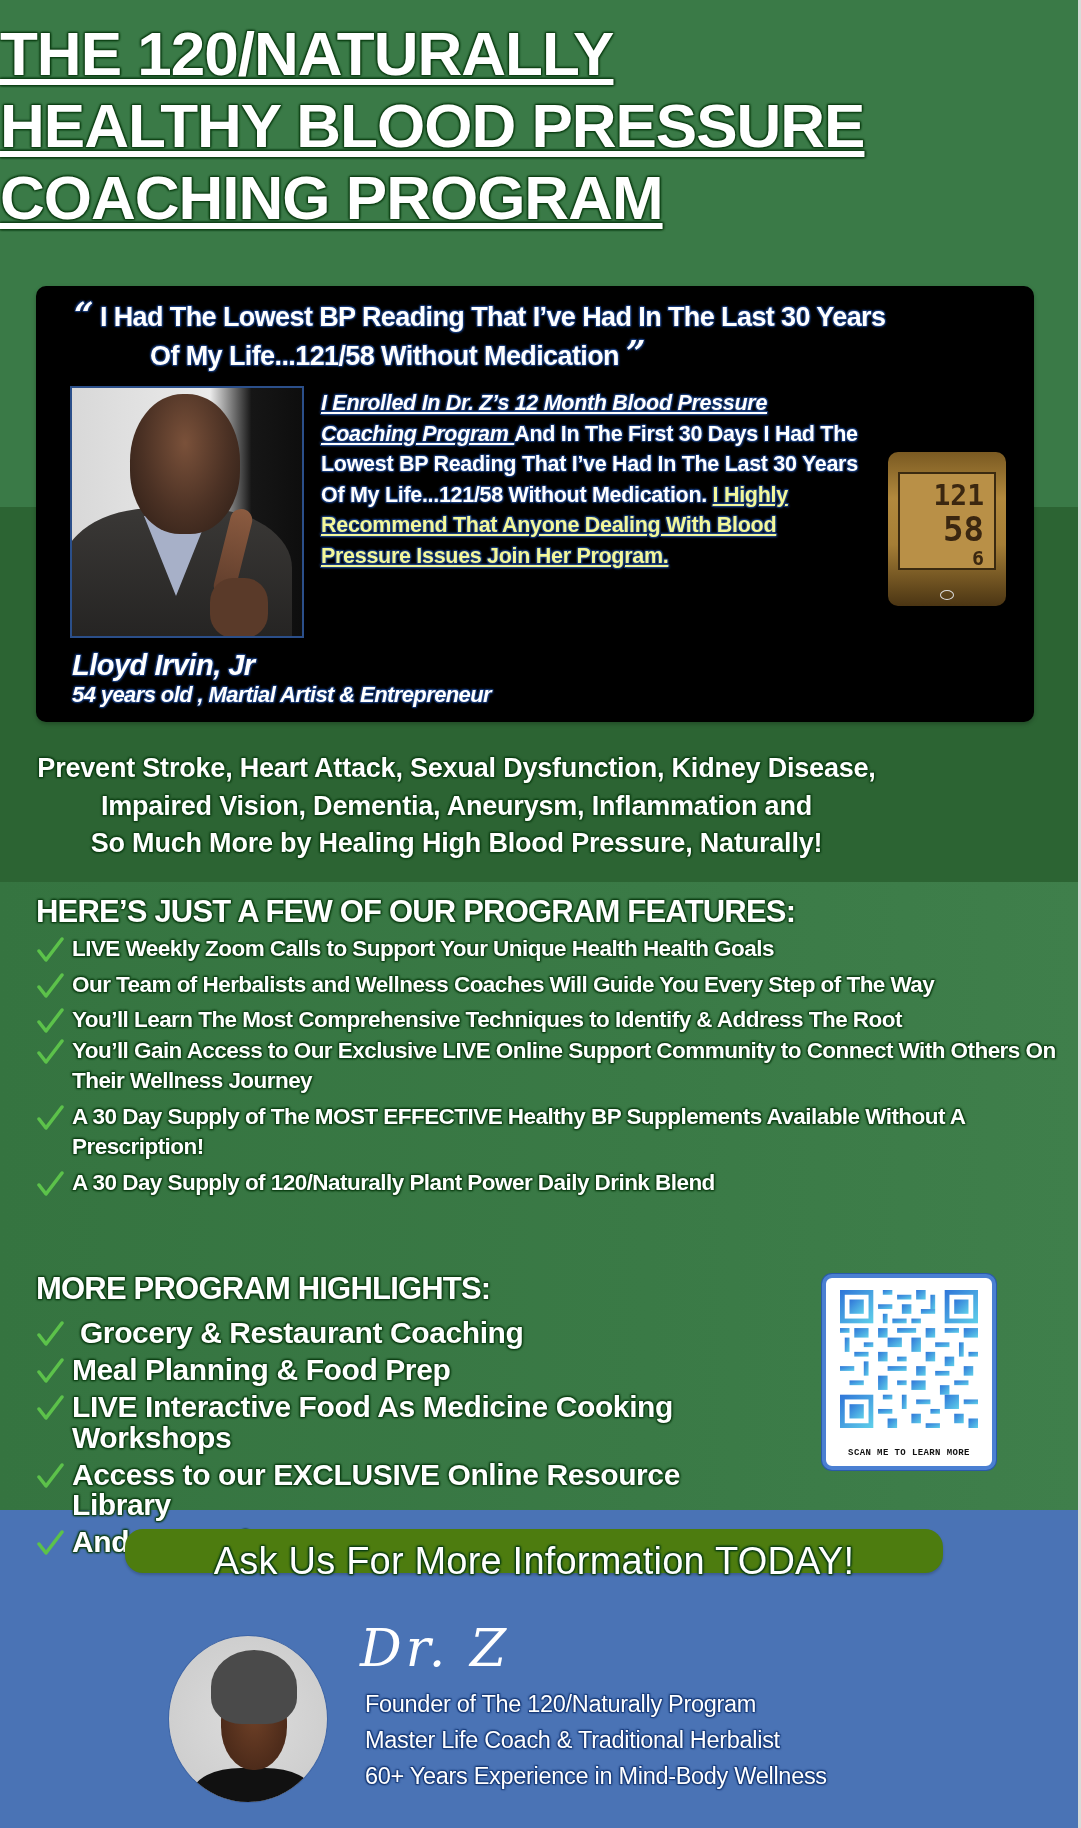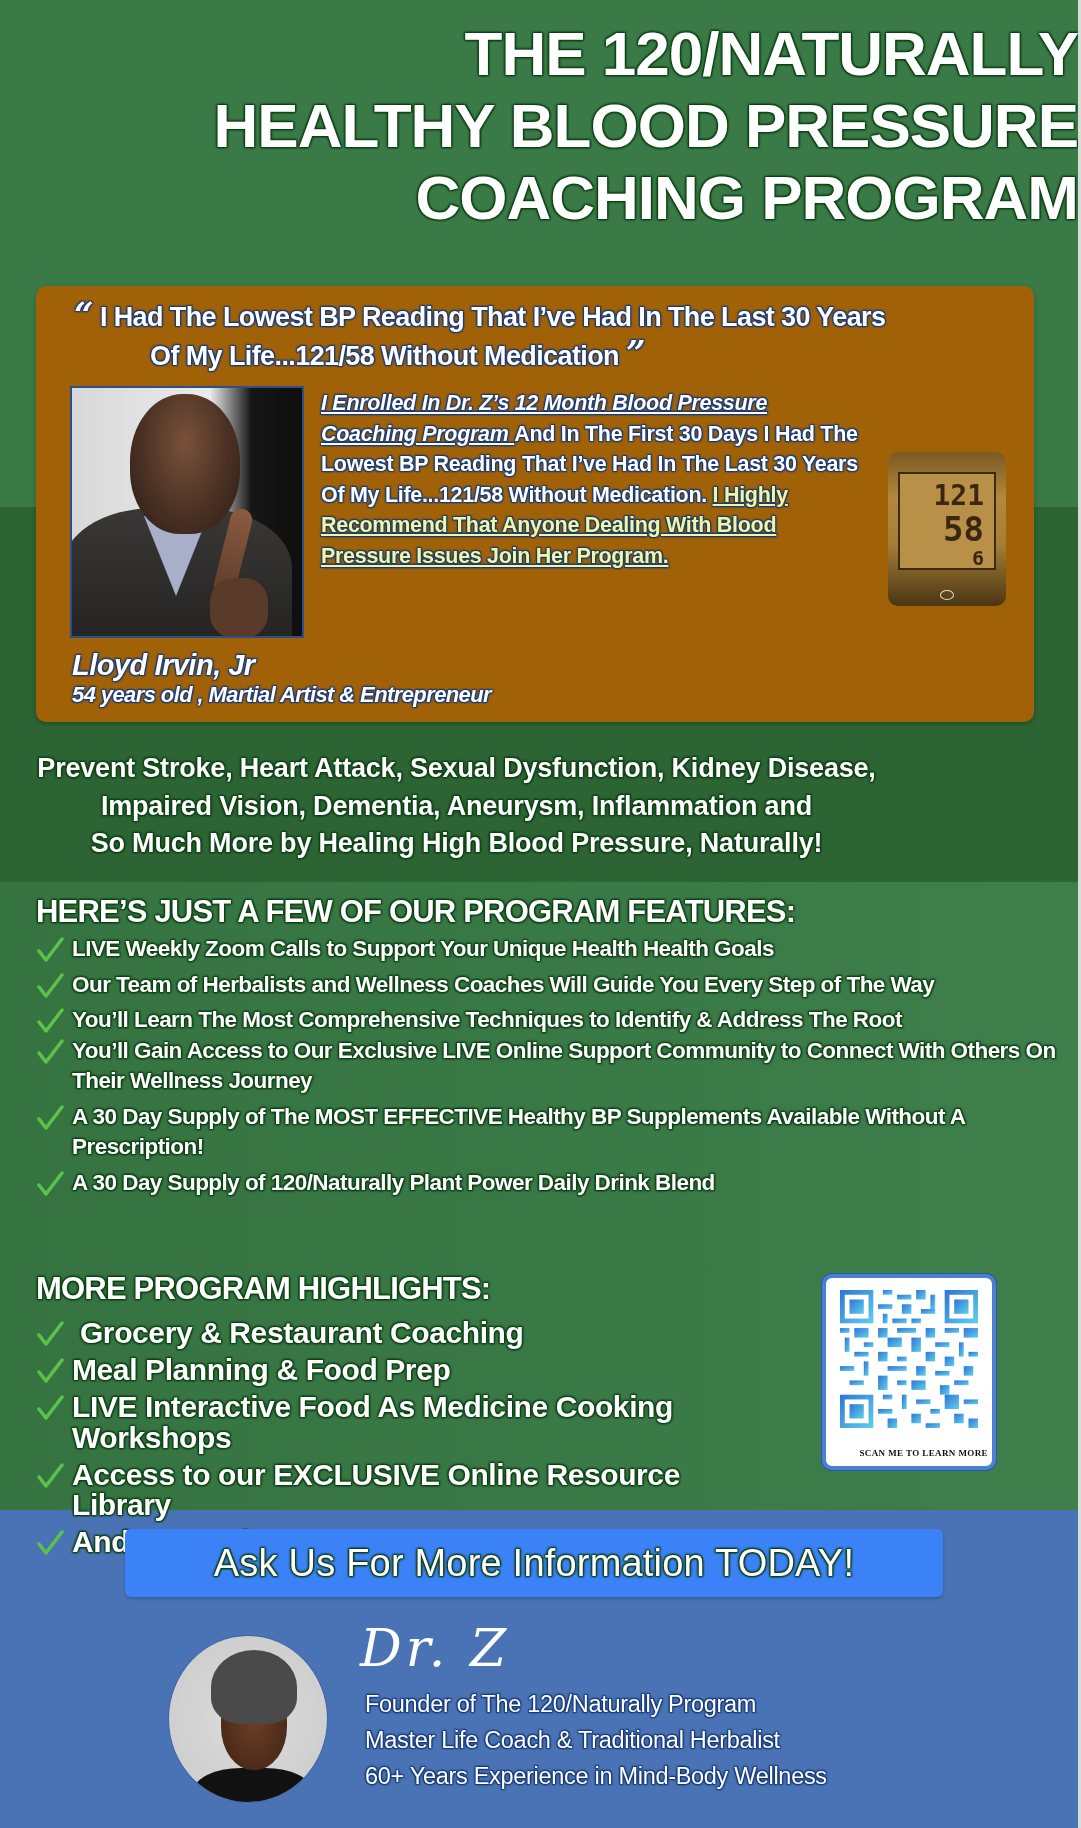--- a/index.html
+++ b/index.html
@@ -8,23 +8,23 @@
 
   .page { position: absolute; left: 0; top: 0; width: 1078px; height: 1828px; background: #3a7a47; overflow: hidden; }
 
   .band-dark { position: absolute; left: 0; top: 507px; width: 1078px; height: 375px; background: #2c6433; }
   .band-green { position: absolute; left: 0; top: 882px; width: 1078px; height: 628px; background: linear-gradient(90deg, #357440 0%, #3a7a46 60%, #3f7f4b 100%); }
   .band-blue { position: absolute; left: 0; top: 1510px; width: 1078px; height: 318px; background: #4a73b5; }
 
   .outline { text-shadow: 0 0 2px #0d3f14, 1px 1px 2px #0d3f14, -1px -1px 2px #0d3f14, 1px -1px 2px #0d3f14, -1px 1px 2px #0d3f14; }
   .outline-blue { text-shadow: 0 0 2px #173a78, 1px 1px 2px #173a78, -1px -1px 2px #173a78, 1px -1px 1px #173a78, -1px 1px 1px #173a78; }
 
-  .title { position: absolute; left: 0; top: 18px; width: 1078px; text-align: right; font-weight: 700; font-size: 62px; line-height: 72px; letter-spacing: -1px; }
-
-  .testimonial { position: absolute; left: 36px; top: 286px; width: 998px; height: 436px; background: #a16207; border-radius: 10px; box-shadow: 0 2px 4px rgba(0,0,0,0.25); padding-left: 36px; }
+  .title { position: absolute; left: 0; top: 18px; width: 1078px; text-align: left; font-weight: 700; font-size: 62px; line-height: 72px; letter-spacing: -1px; text-decoration: underline; }
+
+  .testimonial { position: absolute; left: 36px; top: 286px; width: 998px; height: 436px; background: #000000; border-radius: 10px; box-shadow: 0 2px 4px rgba(0,0,0,0.25); padding-left: 36px; }
   .quote-head { position: absolute; left: 38px; top: 10px; width: 900px; font-weight: 700; font-size: 27px; line-height: 36px; letter-spacing: -0.6px; }
   .quote-mark { font-family: "DejaVu Serif", serif; font-size: 34px; font-weight: 700; font-style: italic; }
   .quote-line1 { display: block; padding-left: 34px; text-indent: -34px; }
   .quote-line2 { display: block; padding-left: 76px; }
 
   .person-photo { position: absolute; left: 34px; top: 100px; width: 234px; height: 252px; background: radial-gradient(ellipse at 45% 30%, #6b4a35 0%, #3b2a22 35%, #1c1716 70%), linear-gradient(90deg, #cfcfcf 0%, #e8e8e8 50%, #1a1a1a 80%); border: 2px solid #2b4f8a; overflow: hidden; }
   .photo-bg { position: absolute; inset: 0; background: linear-gradient(90deg, #d8d8d8 0%, #ebebeb 60%, #161616 78%, #0e0e0e 100%); }
   .photo-head { position: absolute; left: 58px; top: 6px; width: 110px; height: 140px; border-radius: 48% 48% 45% 45%; background: radial-gradient(ellipse at 50% 35%, #7a513a 0%, #4b3124 55%, #2a1c15 100%); }
   .photo-body { position: absolute; left: -10px; top: 120px; width: 230px; height: 150px; border-radius: 40% 40% 0 0; background: linear-gradient(180deg, #3a3836 0%, #222120 100%); }
   .photo-collar { position: absolute; left: 72px; top: 128px; width: 64px; height: 80px; background: #a7b0c8; clip-path: polygon(0 0, 100% 0, 50% 100%); }
@@ -58,23 +58,23 @@
   .list li { position: relative; padding-left: 36px; font-weight: 700; font-size: 22.5px; line-height: 30.5px; letter-spacing: -0.55px; }
   .features li { margin-bottom: 5px; }
   .features li.tight { margin-bottom: 0; }
   .features li.after-tight { margin-bottom: 5px; }
   .highlights li { margin-bottom: 6.5px; font-size: 30px; letter-spacing: -0.4px; }
   .check { position: absolute; left: 0; top: 2px; width: 30px; height: 30px; color: #5cc24a; font-size: 28px; line-height: 30px; text-shadow: none; }
   .check svg { width: 28px; height: 28px; }
 
   .qr-card { position: absolute; left: 822px; top: 1274px; width: 174px; height: 196px; background: #fff; border-radius: 10px; border: 4px solid #4a7fd2; box-shadow: 0 0 0 1px #2a5aa8; }
   .qr-code { position: absolute; left: 14px; top: 12px; width: 138px; height: 138px; }
-  .qr-caption { position: absolute; left: 4px; bottom: 8px; width: 158px; text-align: right; font-family: Liberation Serif, serif; font-weight: 700; font-size: 9px; letter-spacing: 0.4px; color: #111; }
-
-  .cta { position: absolute; left: 125px; top: 1529px; width: 818px; height: 68px; background: #3b82f6; border-radius: 6px; box-shadow: 0 2px 3px rgba(0,0,0,0.2); text-align: center; font-weight: 400; font-size: 38px; line-height: 64px; letter-spacing: 0.2px; }
+  .qr-caption { position: absolute; left: 4px; bottom: 8px; width: 158px; text-align: center; font-family: Liberation Mono, monospace; font-weight: 700; font-size: 9px; letter-spacing: 0.4px; color: #111; }
+
+  .cta { position: absolute; left: 125px; top: 1529px; width: 818px; height: 44px; background: #4d7c0f; border-radius: 18px; box-shadow: 0 2px 3px rgba(0,0,0,0.2); text-align: center; font-weight: 400; font-size: 38px; line-height: 64px; letter-spacing: 0.2px; }
 
   .drz-avatar { position: absolute; left: 168px; top: 1635px; width: 160px; height: 168px; border-radius: 50%; background: radial-gradient(circle at 50% 50%, #dcdcdc 0%, #c9c9c9 100%); overflow: hidden; border: 1px solid #3e65a6; }
   .drz-wrap { position: absolute; left: 42px; top: 14px; width: 86px; height: 74px; border-radius: 50% 50% 35% 35%; background: #4a4a4a; }
   .drz-face { position: absolute; left: 52px; top: 44px; width: 66px; height: 90px; border-radius: 45% 45% 48% 48%; background: radial-gradient(ellipse at 50% 40%, #6e4027 0%, #4d2b1a 70%); }
   .drz-body { position: absolute; left: 24px; top: 132px; width: 120px; height: 60px; border-radius: 40% 40% 0 0; background: #111; }
 
   .signature { position: absolute; left: 360px; top: 1618px; font-family: "DejaVu Serif", serif; font-style: italic; font-size: 52px; line-height: 60px; color: #fff; font-weight: 400; letter-spacing: 4px; }
   .founder { position: absolute; left: 365px; top: 1686px; font-weight: 400; font-size: 23.5px; line-height: 36px; letter-spacing: -0.3px; }
   .founder div { display: block; }
 </style>

